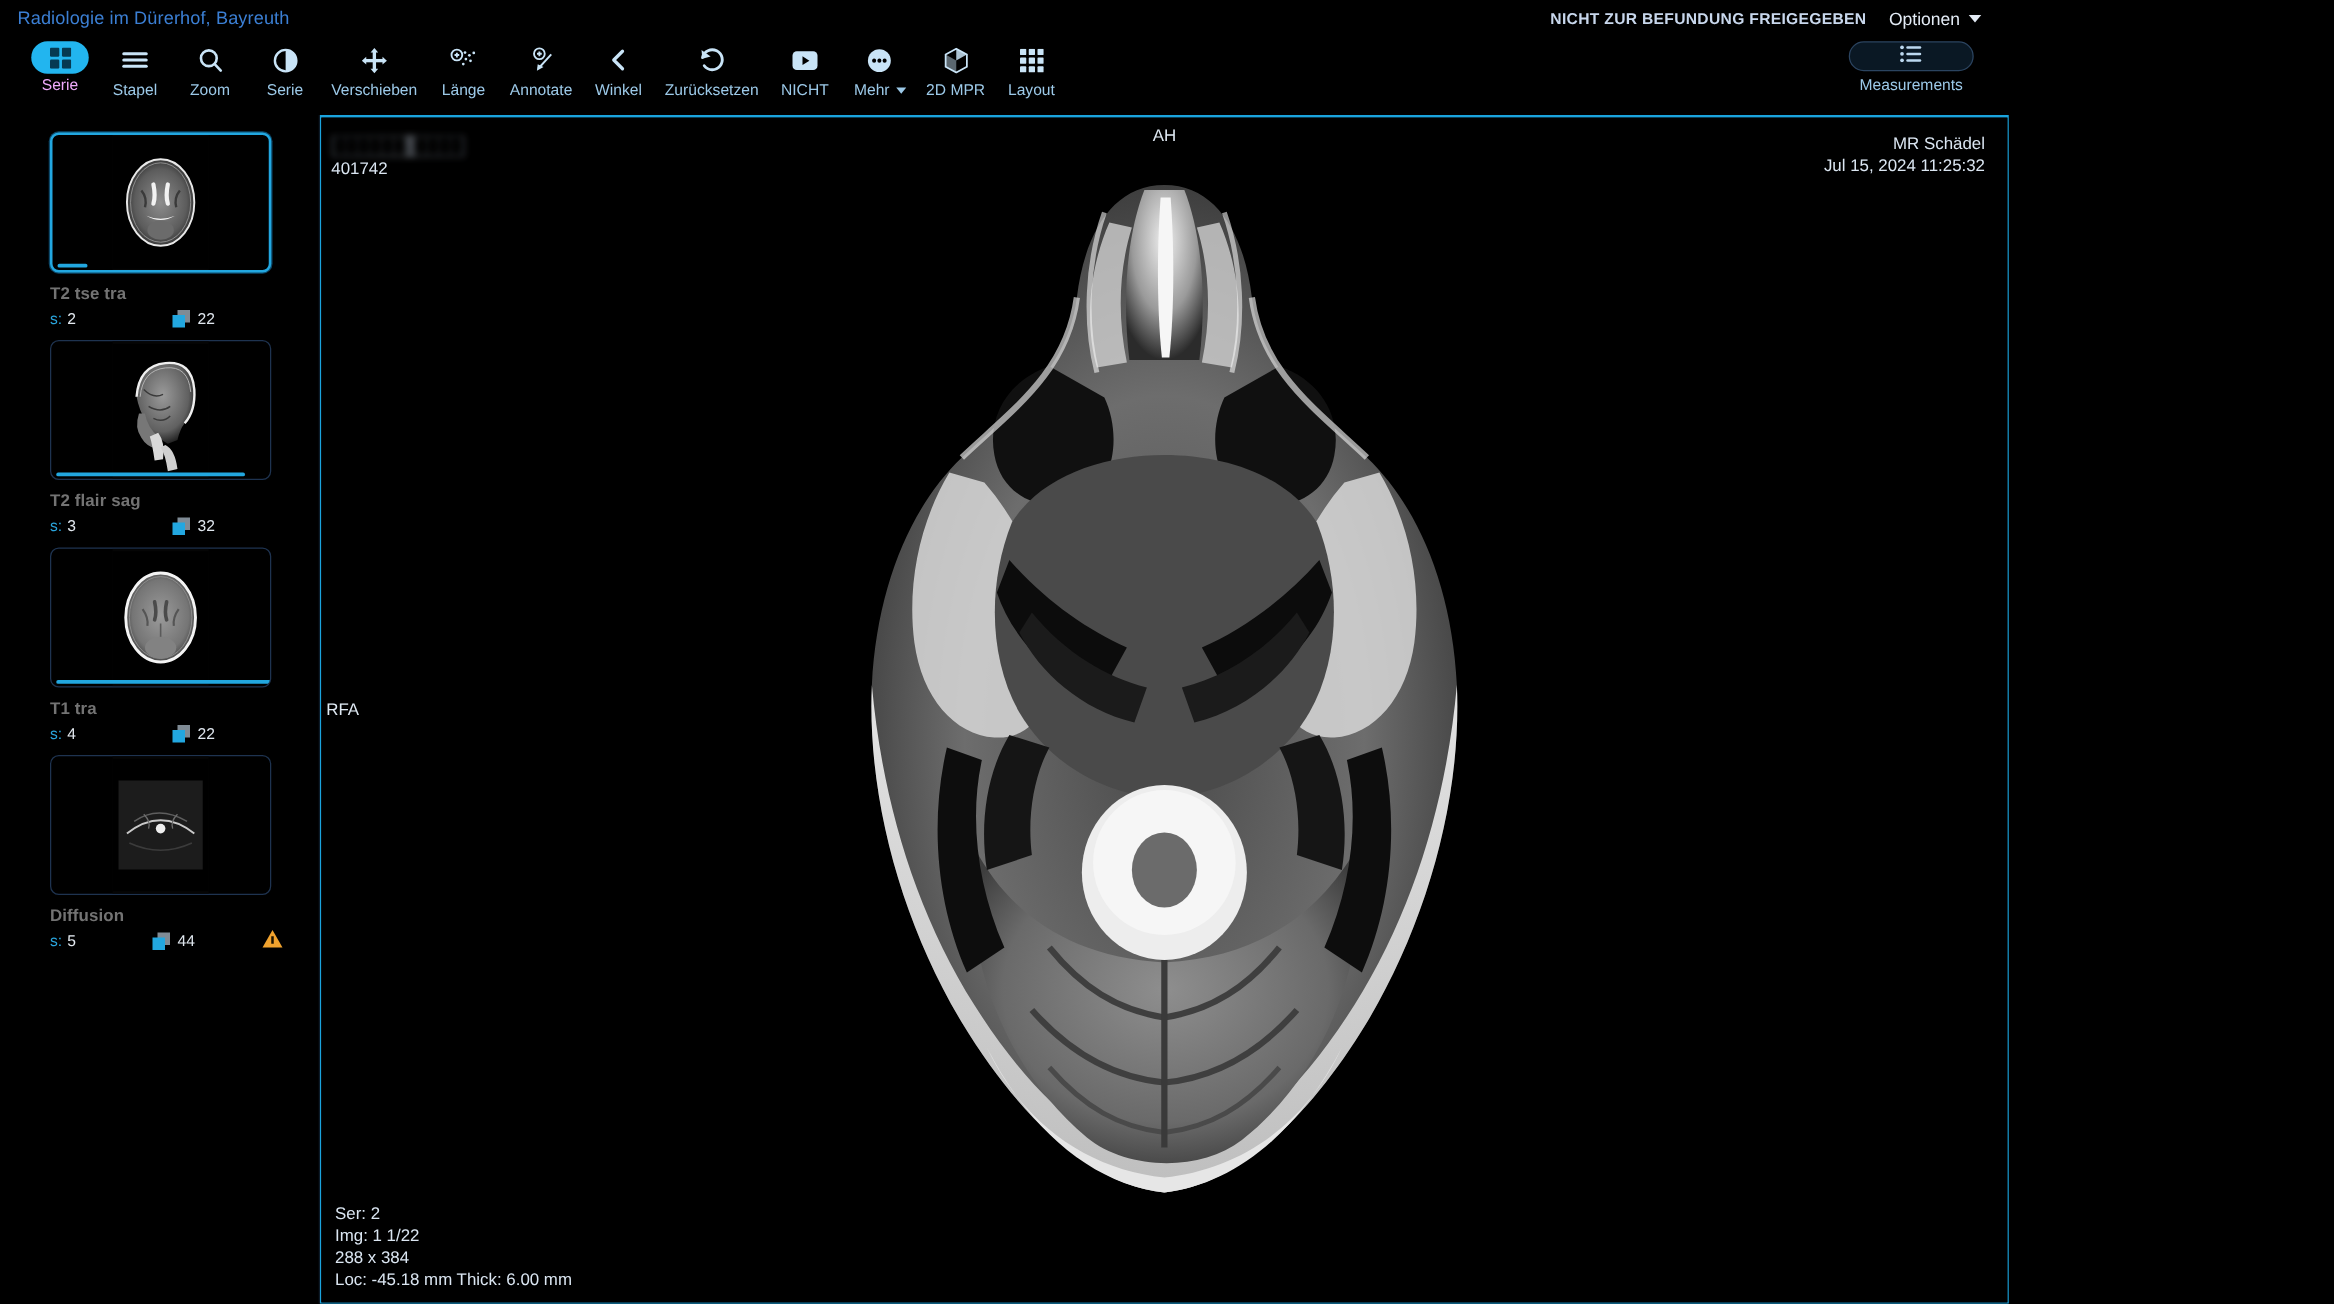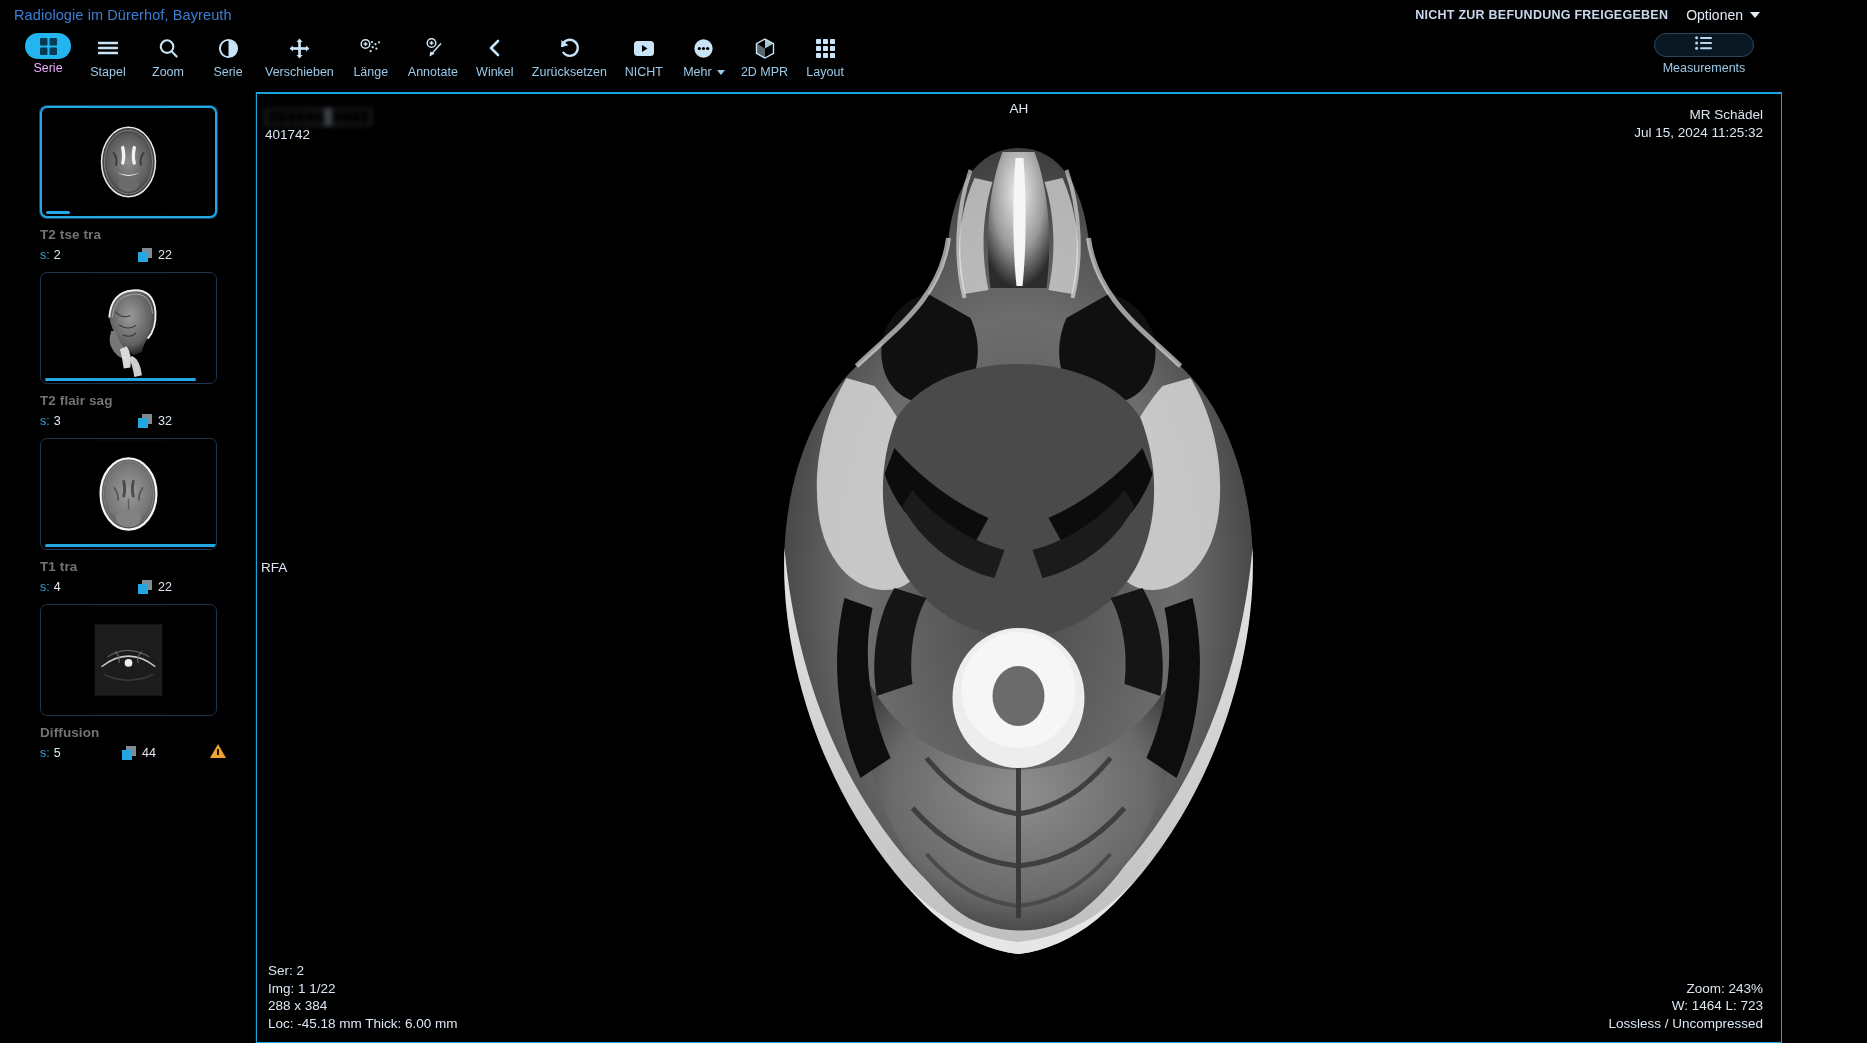--- a/index.html
+++ b/index.html
@@ -5,21 +5,21 @@
 <style>
   * { box-sizing: border-box; margin: 0; padding: 0; }
   html, body {
     width: 1867px; height: 1043px;
     background: #000000;
     font-family: "Liberation Sans", sans-serif;
     overflow: hidden;
   }
 
   
-  #app { width: 1782px; height: 1043px; display: flex; flex-direction: column; background:#000; }
+  #app { width: 1607px; height: 1043px; display: flex; flex-direction: column; background:#000; }
 
   .topbar {
     height: 30px; flex: 0 0 30px;
     background: #000000;
     display: flex; align-items: center;
     padding: 0 14px;
     position: relative;
   }
   .brand {
     color: #3b7fd4;
@@ -696,23 +696,18 @@
         <div class="ovl ovl-top orient">AH</div>
         <div class="ovl ovl-left orient">RFA</div>
 
         <div class="ovl ovl-bl">
           <div>Ser: 2</div>
           <div>Img: 1 1/22</div>
           <div>288 x 384</div>
           <div>Loc: -45.18 mm Thick: 6.00 mm</div>
         </div>
 
-        <div class="ovl ovl-br">
-          <div>Zoom: 243%</div>
-          <div>W: 1464 L: 723</div>
-          <div>Lossless / Uncompressed</div>
-        </div>
 
       </div>
     </div>
 
   </div>
 </div>
 
 </body></html>

